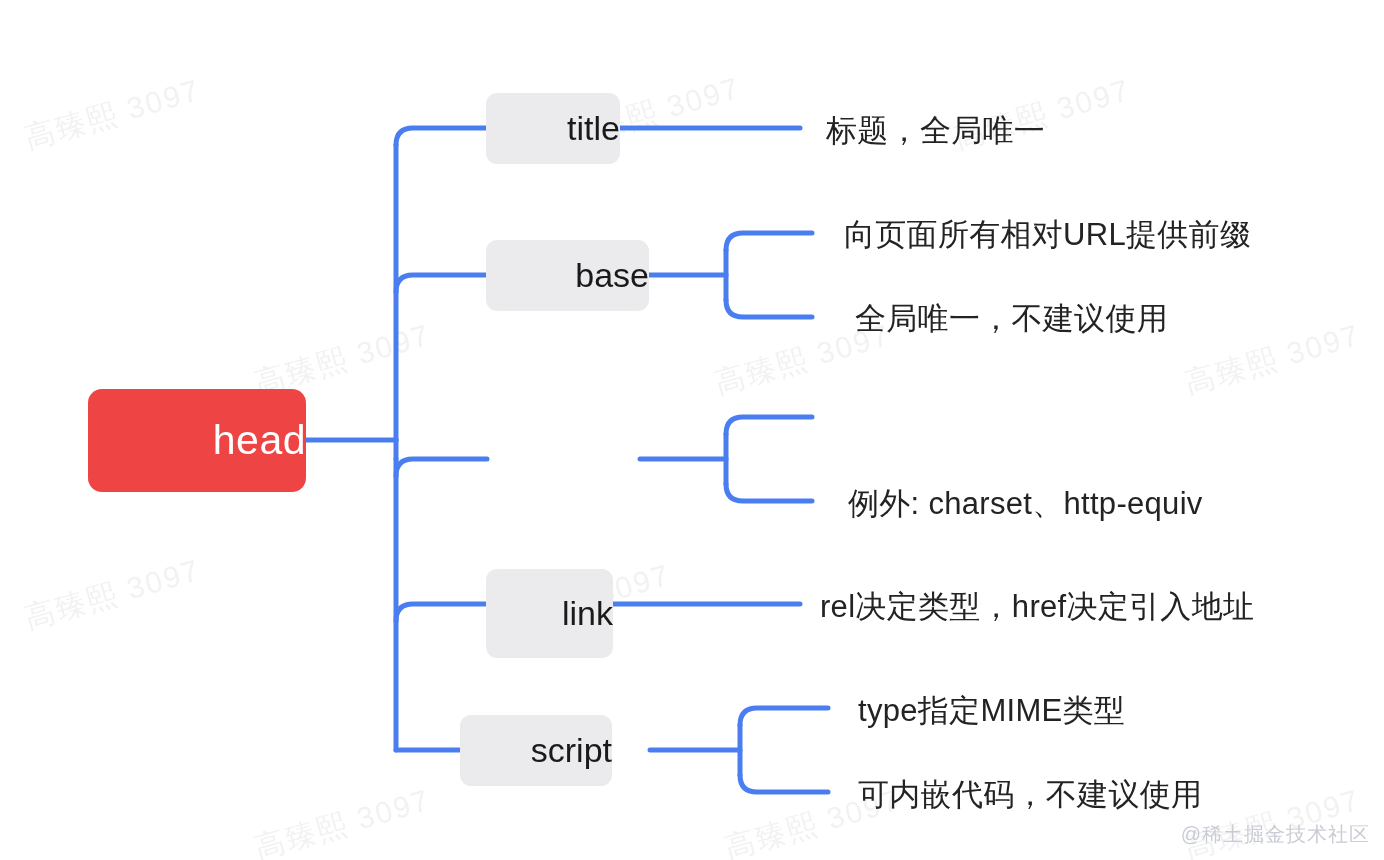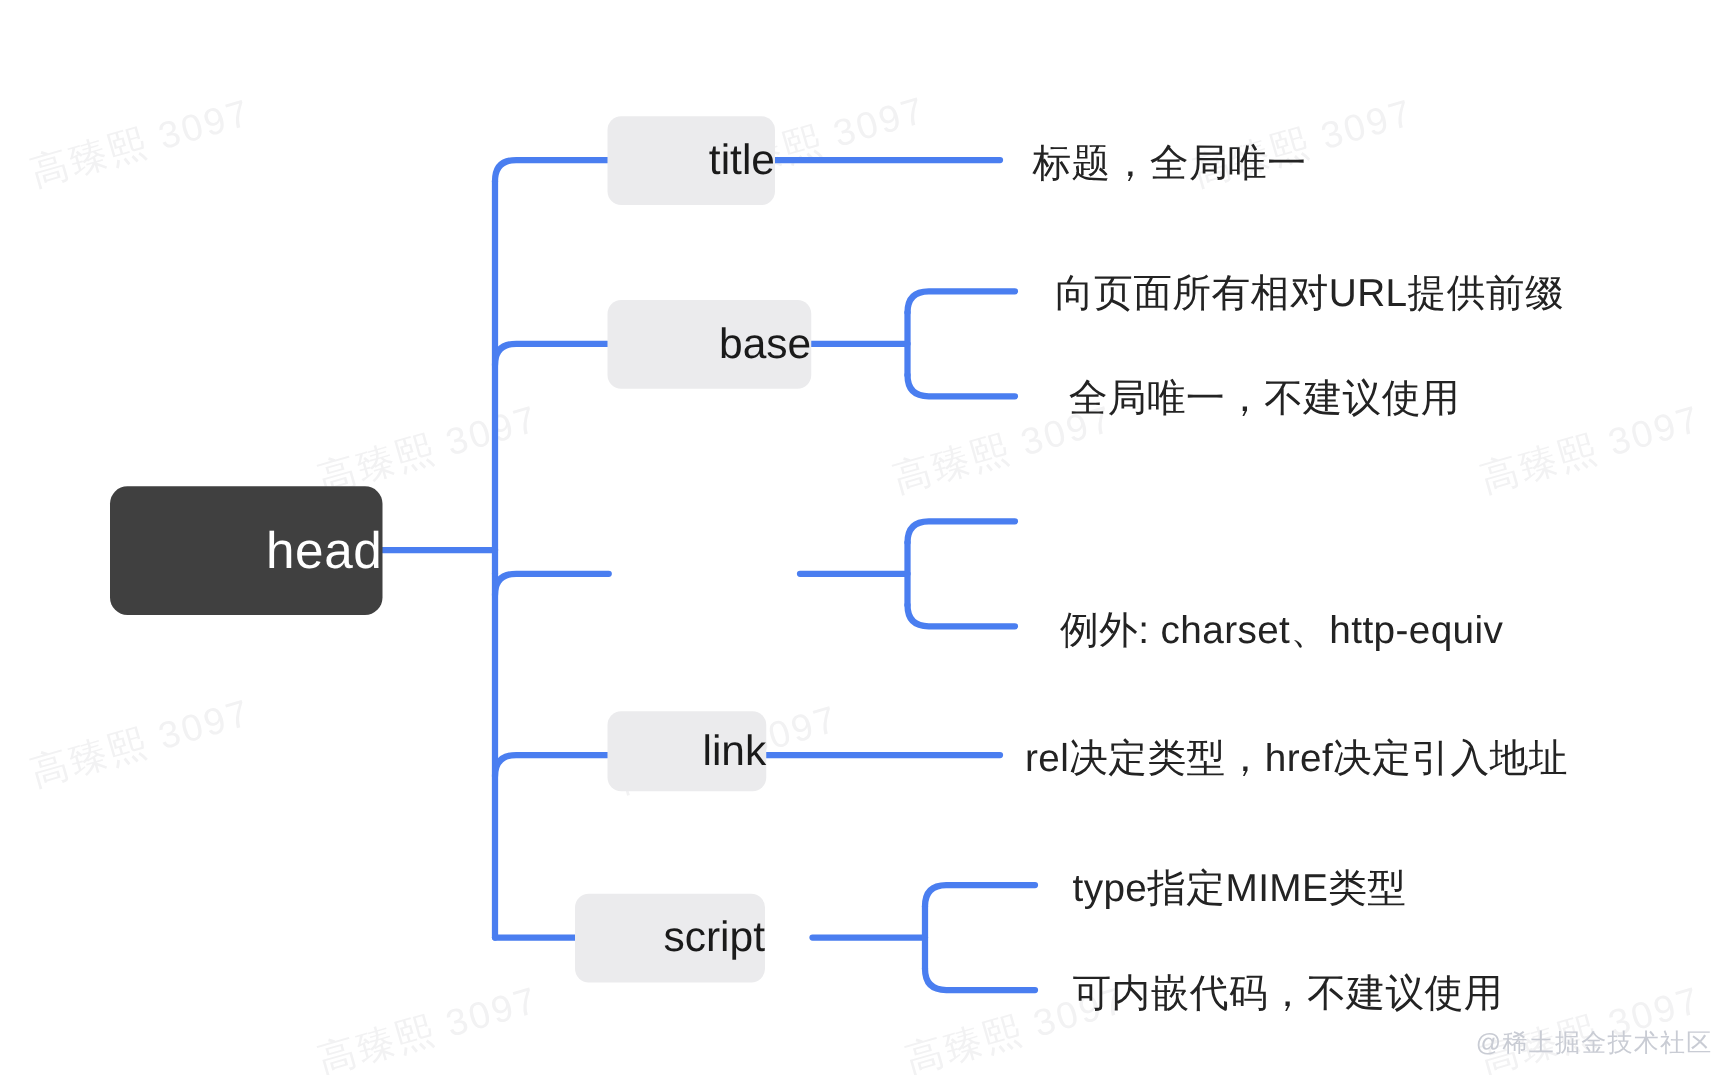--- a/index.html
+++ b/index.html
@@ -46,21 +46,21 @@
   }
   .node {
     position: absolute;
     display: flex;
     align-items: center;
     justify-content: flex-end;
     box-sizing: border-box;
     white-space: nowrap;
   }
   .node-root {
-    background: #404040;
+    background: #ef4444;
     color: #ffffff;
     border-radius: 14px;
     font-size: 41px;
     font-weight: 400;
     letter-spacing: 0.5px;
   }
   .node-child {
     background: #ebebed;
     color: #1a1a1a;
     border-radius: 11px;
@@ -145,21 +145,21 @@
 
   <div class="node node-child" style="left:486px; top:93px; width:134px; height:71px;">
     <span>title</span>
   </div>
 
   <div class="node node-child" style="left:486px; top:240px; width:163px; height:71px;">
     <span>base</span>
   </div>
 
 
-  <div class="node node-child" style="left:486px; top:569px; width:127px; height:64px;">
+  <div class="node node-child" style="left:486px; top:569px; width:127px; height:89px;">
     <span>link</span>
   </div>
 
   <div class="node node-child" style="left:460px; top:715px; width:152px; height:71px;">
     <span>script</span>
   </div>
 
   <div class="leaf" style="left:826px; top:110px;">标题，全局唯一</div>
 
   <div class="leaf" style="left:844px; top:214px;">向页面所有相对URL提供前缀</div>

